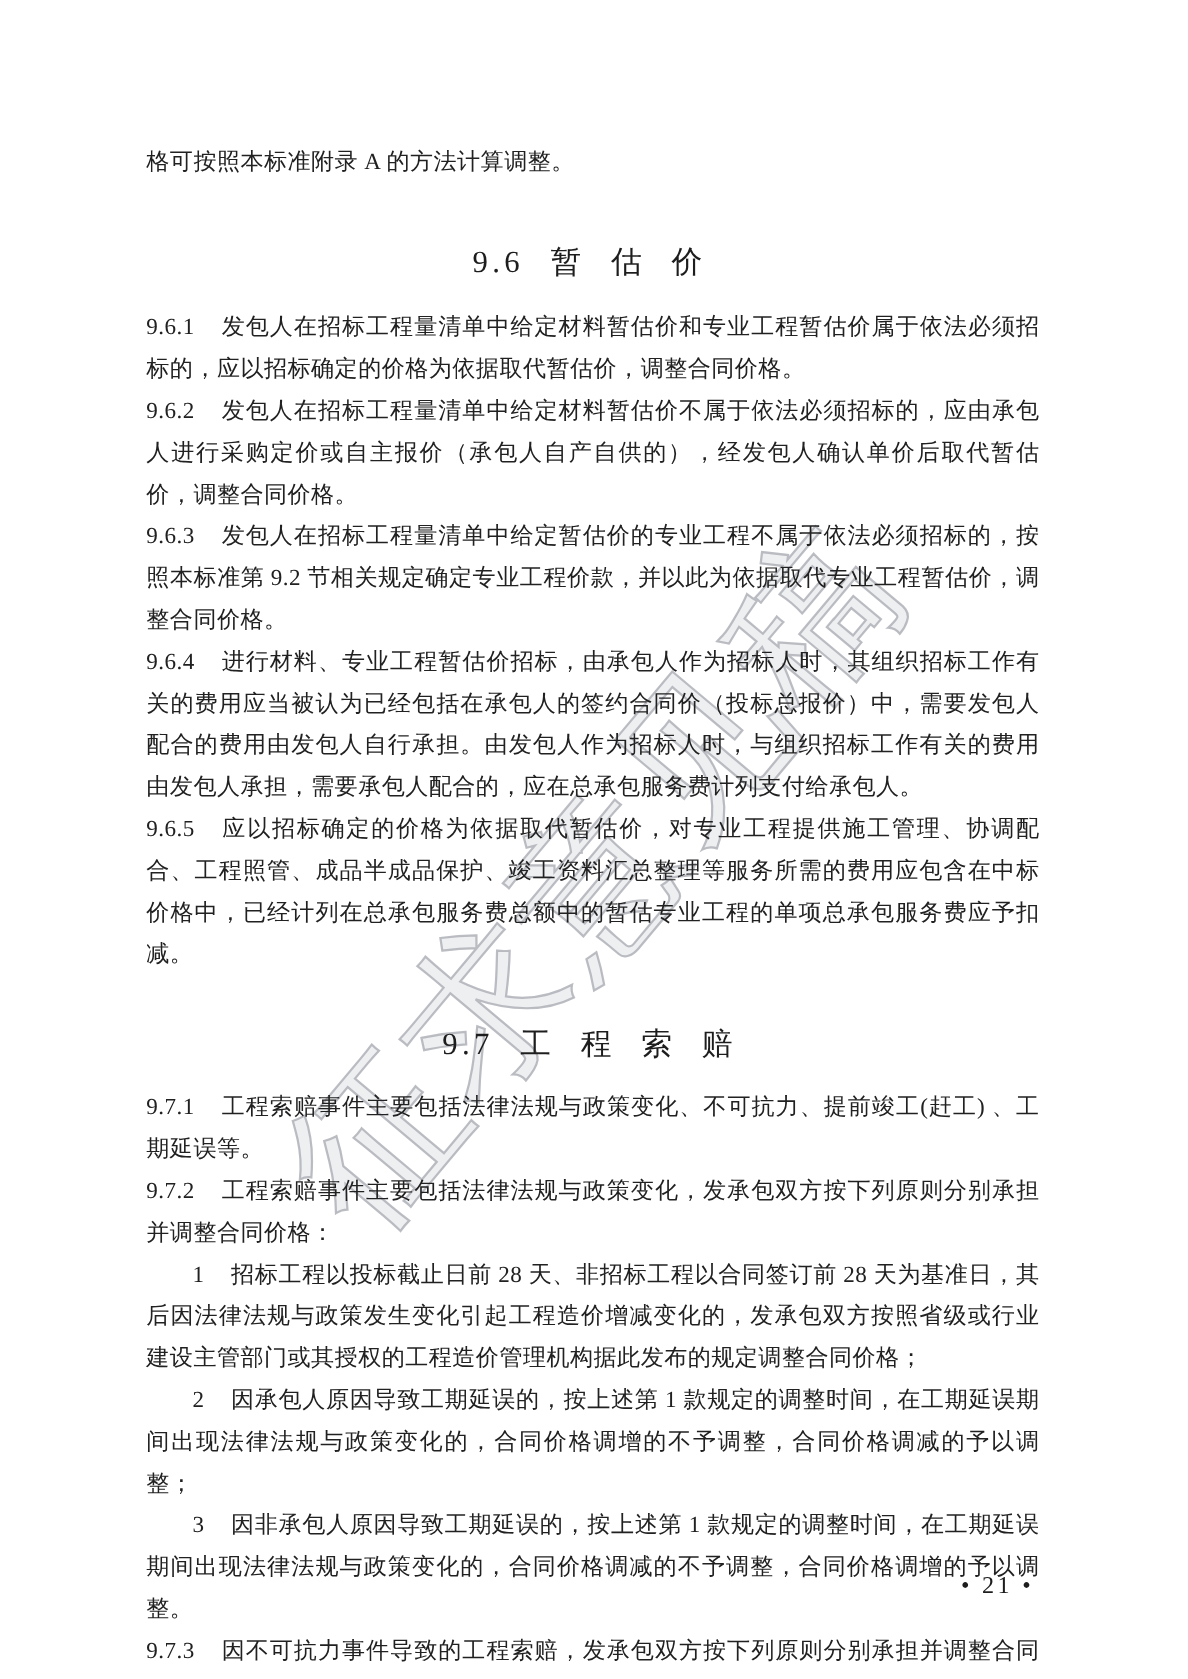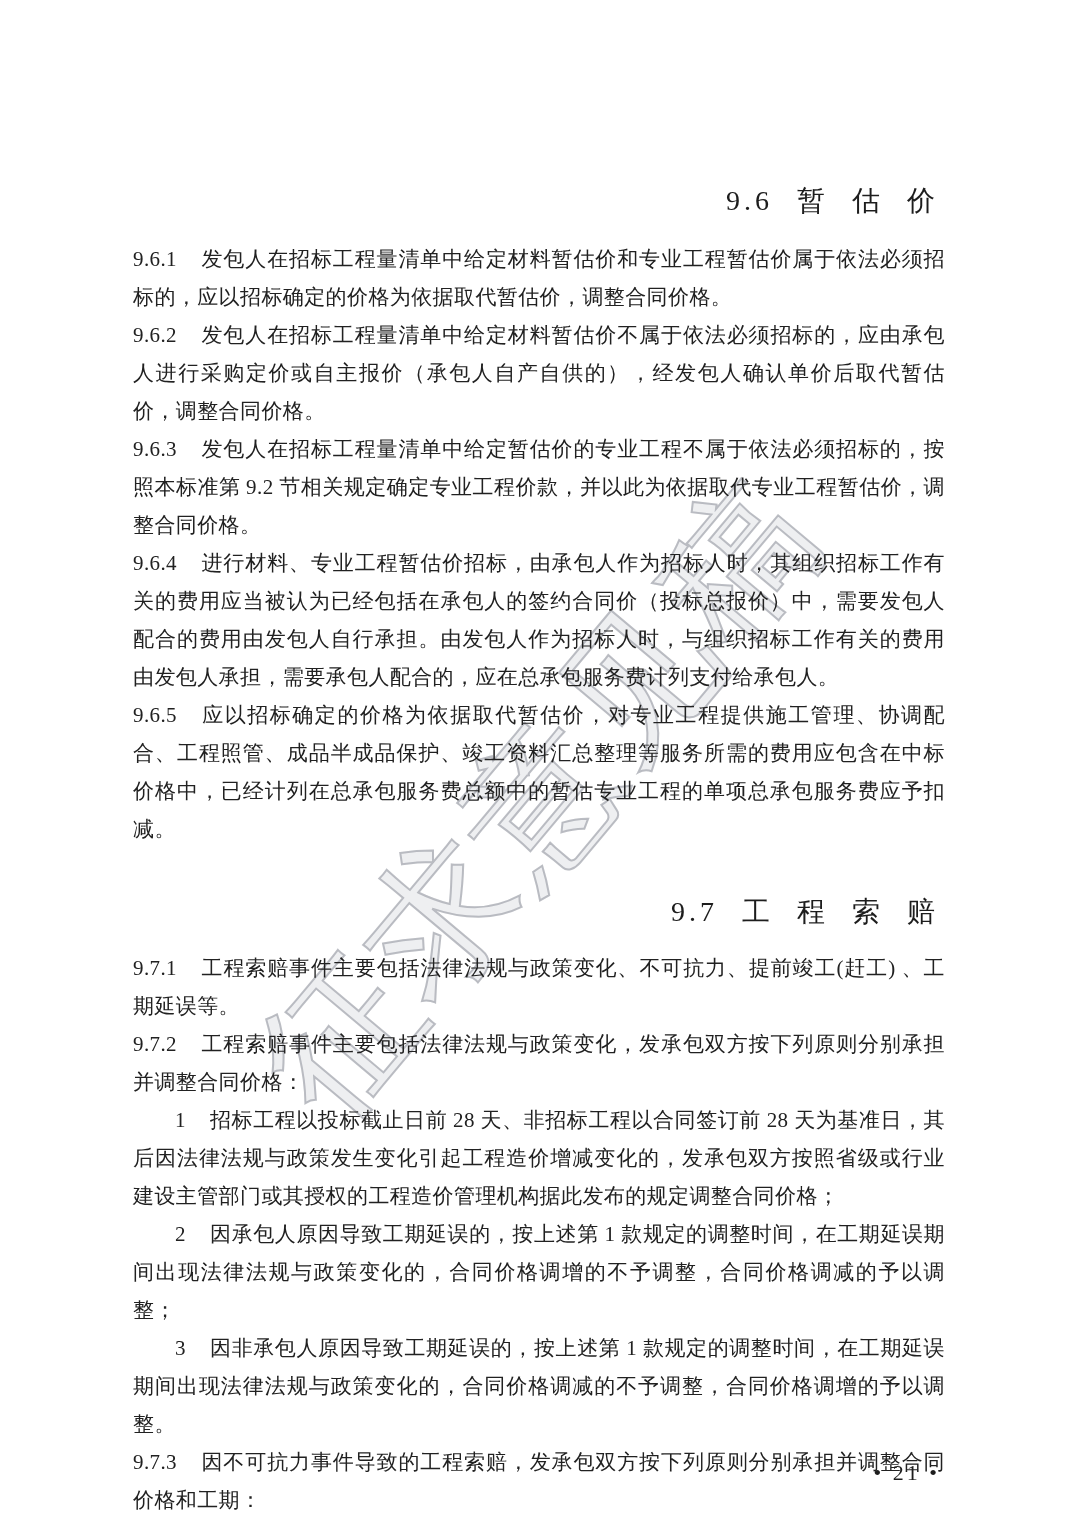--- a/index.html
+++ b/index.html
@@ -51,21 +51,21 @@
     margin: 0;
     text-align: justify;
   }
   .para .para-label {
     margin-right: 24px;
   }
   .para.sub-item {
     text-indent: 42px;
   }
   .section-heading {
-    text-align: right;
+    text-align: center;
     font-weight: 400;
     font-size: 28px;
     line-height: 42px;
     margin: 52px 0 18px 0;
     color: #1d1d1d;
   }
   .section-heading .heading-num {
     letter-spacing: 4px;
     margin-right: 24px;
   }
@@ -76,32 +76,32 @@
     margin: 43px 0 16px 0;
   }
   .footer-page-number {
     position: absolute;
     top: 1428px;
     right: 140px;
     z-index: 1;
     font-size: 22px;
     letter-spacing: 3px;
     color: #1d1d1d;
-    margin-top: 32px;
   }
 </style>
 </head>
 <body>
 
 <div class="page">
 
   <div class="watermark">征求意见稿</div>
 
   <div class="content">
 
+    <p class="para">格可按照本标准附录 A 的方法计算调整。</p>
 
     <section id="section-9-6">
       <h2 class="section-heading">
         <span class="heading-num">9.6</span><span class="heading-title">暂 估 价</span>
       </h2>
       <div class="paragraph-list">
           <p class="para"><span class="para-label">9.6.1</span><span class="para-text">发包人在招标工程量清单中给定材料暂估价和专业工程暂估价属于依法必须招标的，应以招标确定的价格为依据取代暂估价，调整合同价格。</span></p>
           <p class="para"><span class="para-label">9.6.2</span><span class="para-text">发包人在招标工程量清单中给定材料暂估价不属于依法必须招标的，应由承包人进行采购定价或自主报价（承包人自产自供的），经发包人确认单价后取代暂估价，调整合同价格。</span></p>
           <p class="para"><span class="para-label">9.6.3</span><span class="para-text">发包人在招标工程量清单中给定暂估价的专业工程不属于依法必须招标的，按照本标准第 9.2 节相关规定确定专业工程价款，并以此为依据取代专业工程暂估价，调整合同价格。</span></p>
           <p class="para"><span class="para-label">9.6.4</span><span class="para-text">进行材料、专业工程暂估价招标，由承包人作为招标人时，其组织招标工作有关的费用应当被认为已经包括在承包人的签约合同价（投标总报价）中，需要发包人配合的费用由发包人自行承担。由发包人作为招标人时，与组织招标工作有关的费用由发包人承担，需要承包人配合的，应在总承包服务费计列支付给承包人。</span></p>

